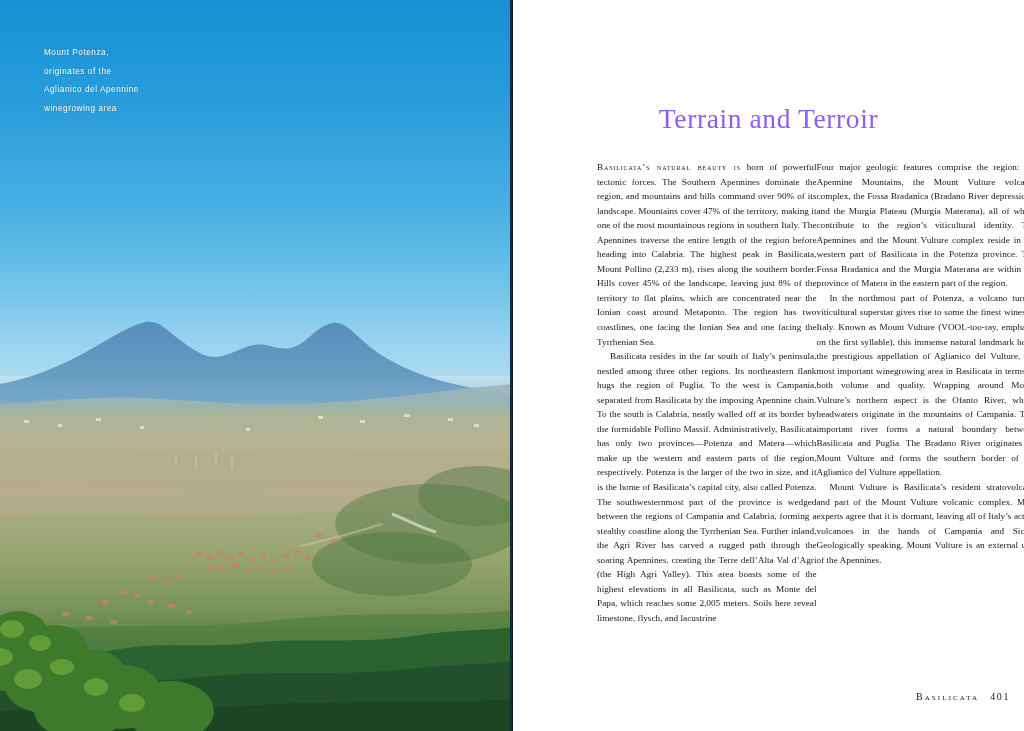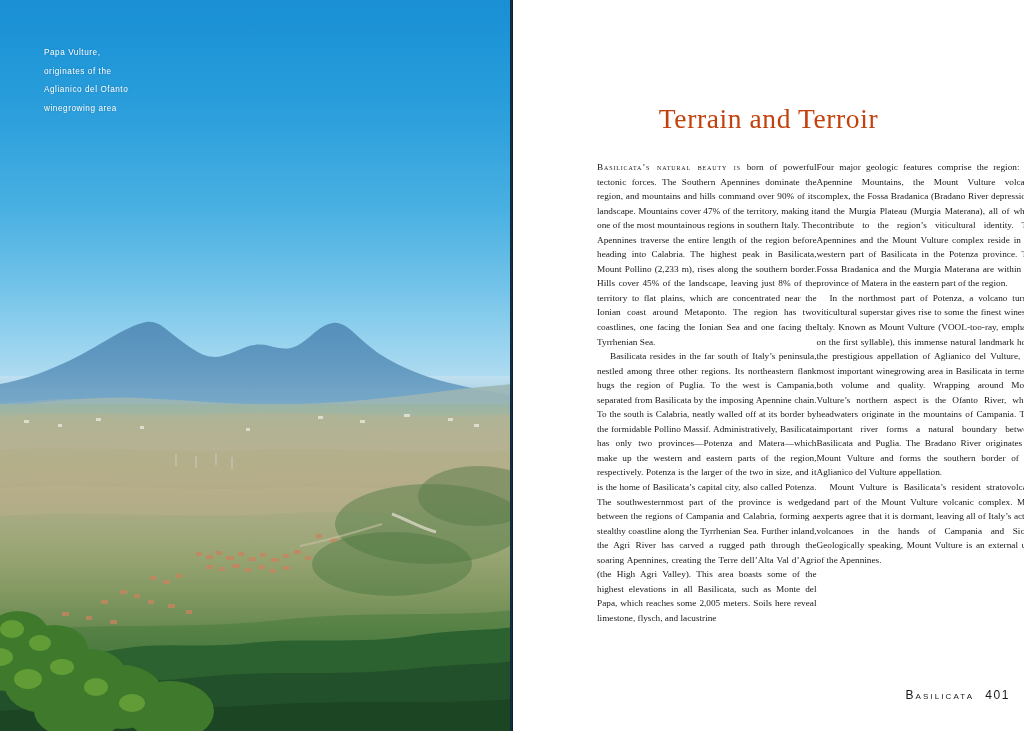--- a/index.html
+++ b/index.html
@@ -152,21 +152,21 @@
   .chapter-title {
     position: absolute;
     left: 0;
     top: 103px;
     width: 511px;
     text-align: center;
     font-family: "Liberation Serif", serif;
     font-size: 27.5px;
     font-weight: normal;
     letter-spacing: .6px;
-    color: #c2410c;
+    color: #8b5cf6;
     margin: 0;
   }
   .columns {
     position: absolute;
     left: 40px;
     top: 160px;
     width: 458px;
     display: flex;
     margin-left: 44px;
   }
@@ -186,22 +186,22 @@
   }
   .col p + p { text-indent: 13px; }
   .smallcaps-lead {
     font-variant: small-caps;
     letter-spacing: .85px;
   }
   .folio {
     position: absolute;
     right: 14px;
     bottom: 29px;
-    font-family: Liberation Sans, sans-serif;
-    font-size: 12px;
+    font-family: Liberation Serif, serif;
+    font-size: 10px;
     font-variant: small-caps;
     letter-spacing: 2.1px;
     color: #1b1815;
   }
   .folio .num { margin-left: 11px; letter-spacing: 1.6px; }
 </style>
 </head>
 <body>
 
 <div class="spread">
@@ -344,23 +344,23 @@
         <ellipse cx="48" cy="52" rx="11" ry="8"></ellipse>
         <ellipse cx="8" cy="66" rx="13" ry="9"></ellipse>
         <ellipse cx="70" cy="76" rx="12" ry="8"></ellipse>
         <ellipse cx="36" cy="88" rx="14" ry="10"></ellipse>
         <ellipse cx="104" cy="96" rx="12" ry="9"></ellipse>
         <ellipse cx="140" cy="112" rx="13" ry="9"></ellipse>
       </g>
     </svg>
 
     <div class="photo-caption">
-      <div>Papa Vulture,</div>
+      <div>Mount Potenza,</div>
       <div>originates of the</div>
-      <div>Aglianico del Ofanto</div>
+      <div>Aglianico del Apennine</div>
       <div>winegrowing area</div>
     </div>
   </div>
 
   <div class="text-page">
 
     <h1 class="chapter-title">Terrain and Terroir</h1>
 
     <div class="columns">
 

